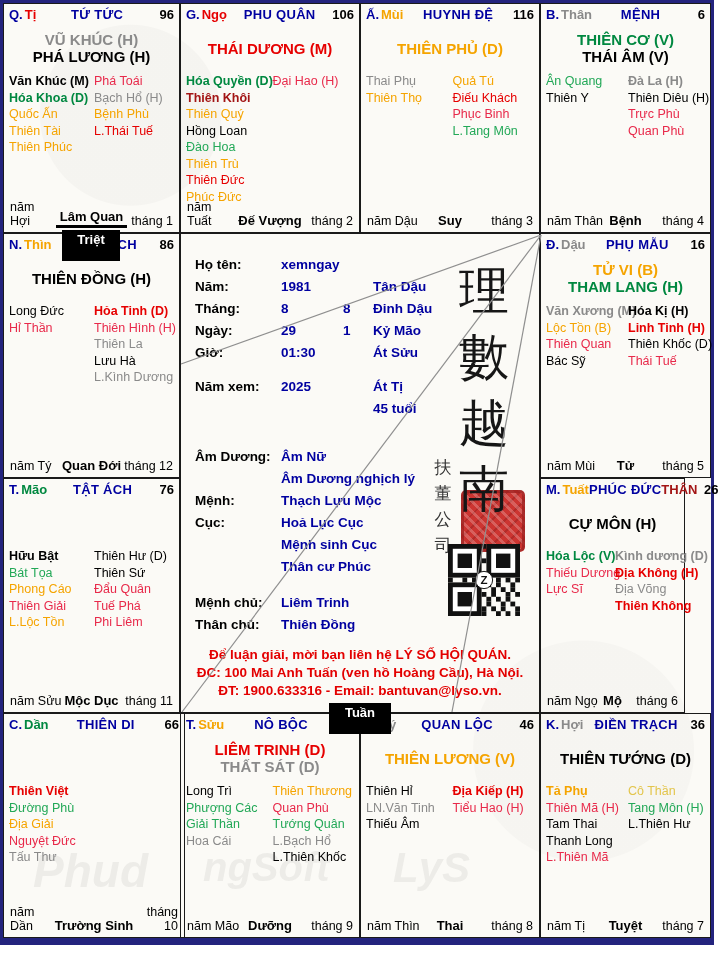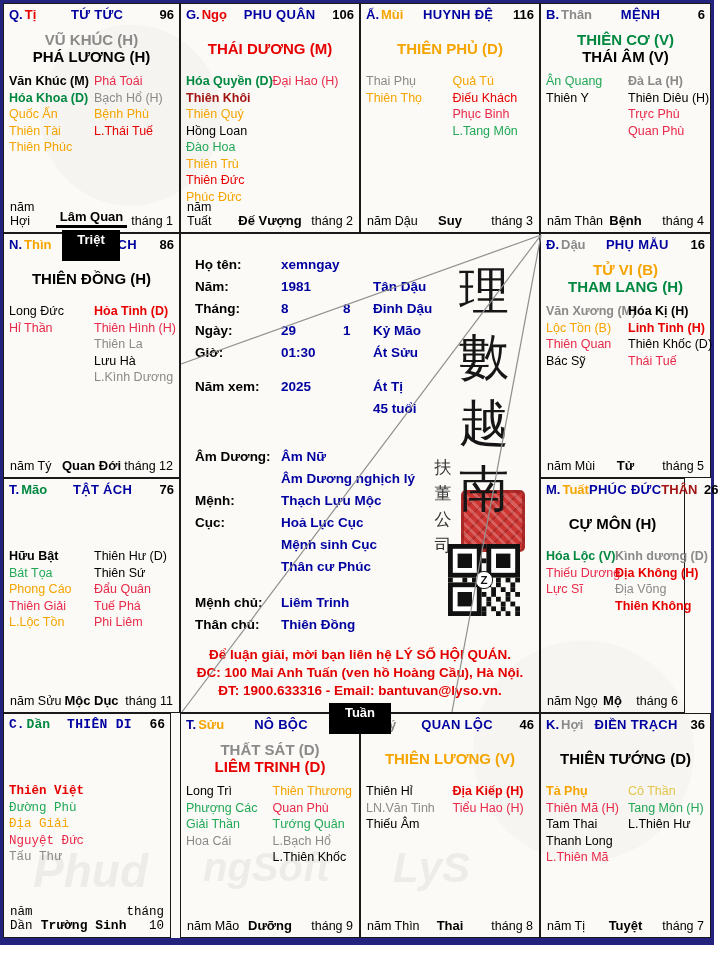--- a/index.html
+++ b/index.html
@@ -295,21 +295,21 @@
             <span class="st cgy">Địa Võng</span>
             <span class="st cr bld">Thiên Không</span>
           </div>
         </div>
         <div class="p-foot">
           <span class="f-nam">năm Ngọ</span>
           <span class="f-van">Mộ</span>
           <span class="f-thang">tháng 6</span>
         </div>
       </div>
-      <div class="palace" style="left: 0px; top: 710px; width: 168px; height: 225px; font-family: Liberation Mono, monospace;">
+      <div class="palace" style="left: 0px; top: 710px; width: 182px; height: 225px;">
         <div class="p-head">
           <span><span class="chi-pfx">C.</span><span class="chi-br cg">Dần</span></span>
           <span class="pname">THIÊN DI</span>
           <span class="pnum">66</span>
         </div>
         <div class="p-main"></div>
         <div class="p-cols">
           <div class="c">
             <span class="st cr bld">Thiên Việt</span>
             <span class="st clg">Đường Phù</span>
@@ -324,22 +324,22 @@
           <span class="f-thang">tháng 10</span>
         </div>
       </div>
       <div class="palace" style="left: 177px; top: 710px; width: 180px; height: 225px;">
         <div class="p-head">
           <span><span class="chi-pfx">T.</span><span class="chi-br co">Sửu</span></span>
           <span class="pname">NÔ BỘC</span>
           <span class="pnum">56</span>
         </div>
         <div class="p-main">
+          <div class="st cr">LIÊM TRINH (D)</div>
           <div class="st cgy">THẤT SÁT (D)</div>
-          <div class="st cr">LIÊM TRINH (D)</div>
         </div>
         <div class="p-cols">
           <div class="c">
             <span class="st ck">Long Trì</span>
             <span class="st clg">Phượng Các</span>
             <span class="st clg">Giải Thần</span>
             <span class="st cgy">Hoa Cái</span>
           </div>
           <div class="c">
             <span class="st co">Thiên Thương</span>

